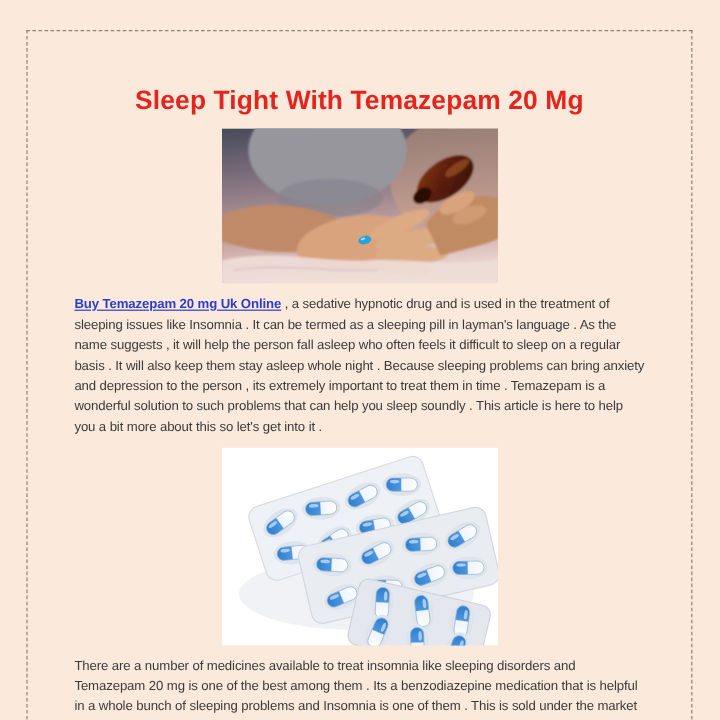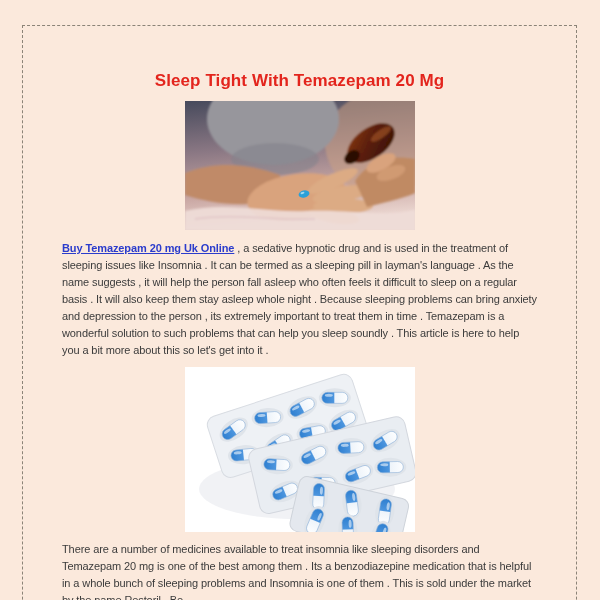--- a/index.html
+++ b/index.html
@@ -16,21 +16,21 @@
     left: 22px;
     top: 25px;
     width: 555px;
     height: 700px;
     border: 1px dashed #8b8377;
     box-sizing: border-box;
     padding: 0 39px;
   }
   h1.title {
     margin: 45px 0 0 0;
-    font-size: 17px;
+    font-size: 22px;
     font-weight: bold;
     text-align: center;
     color: #e3251d;
     letter-spacing: 0.1px;
   }
   .photo {
     display: block;
     margin: 10px auto 0 auto;
     line-height: 0;
   }

